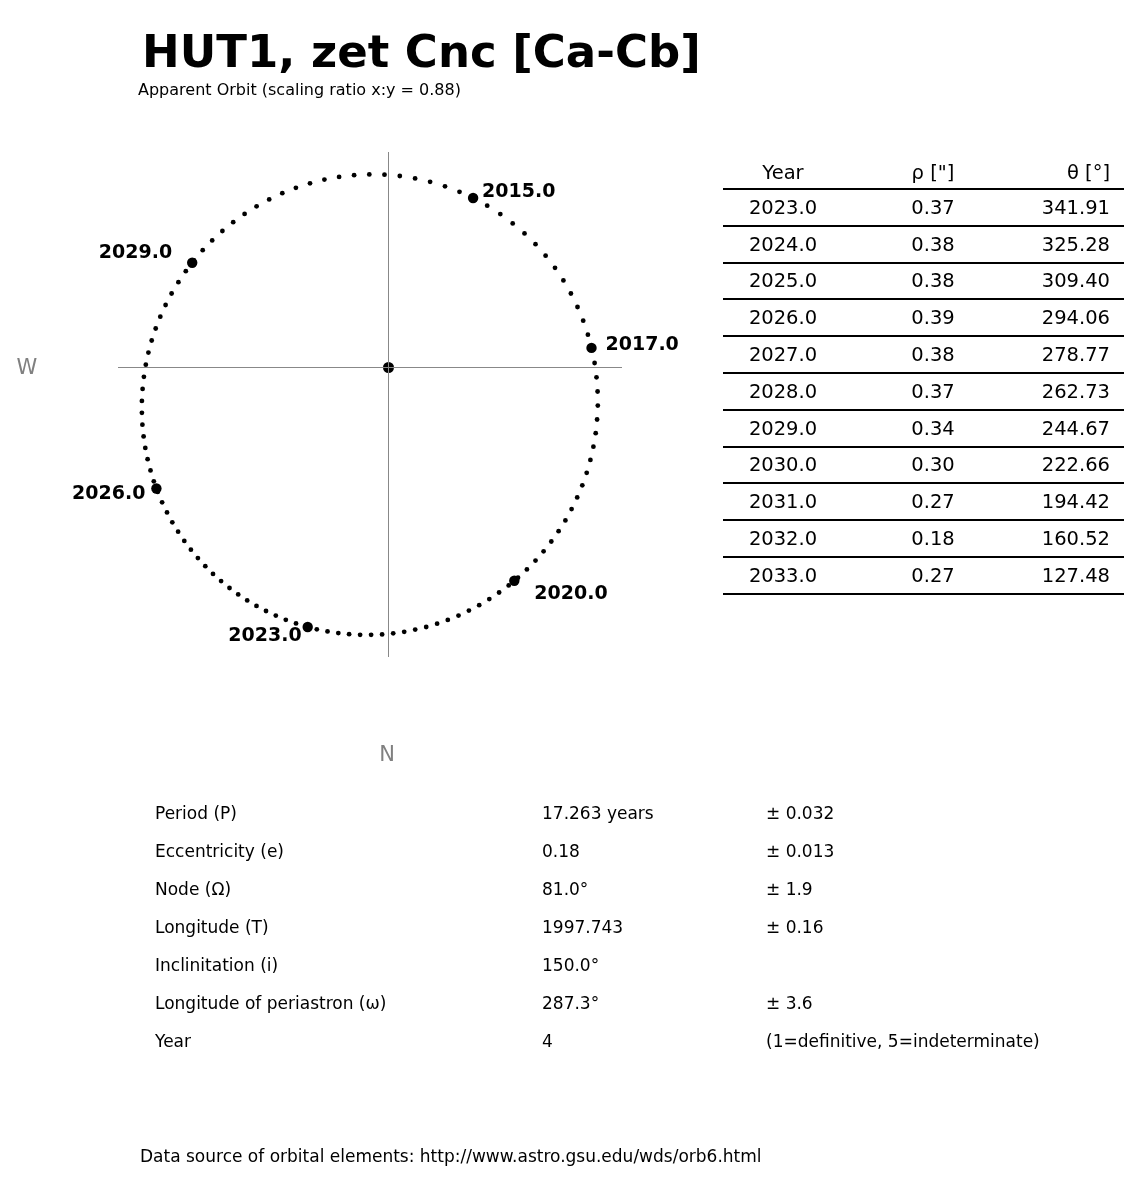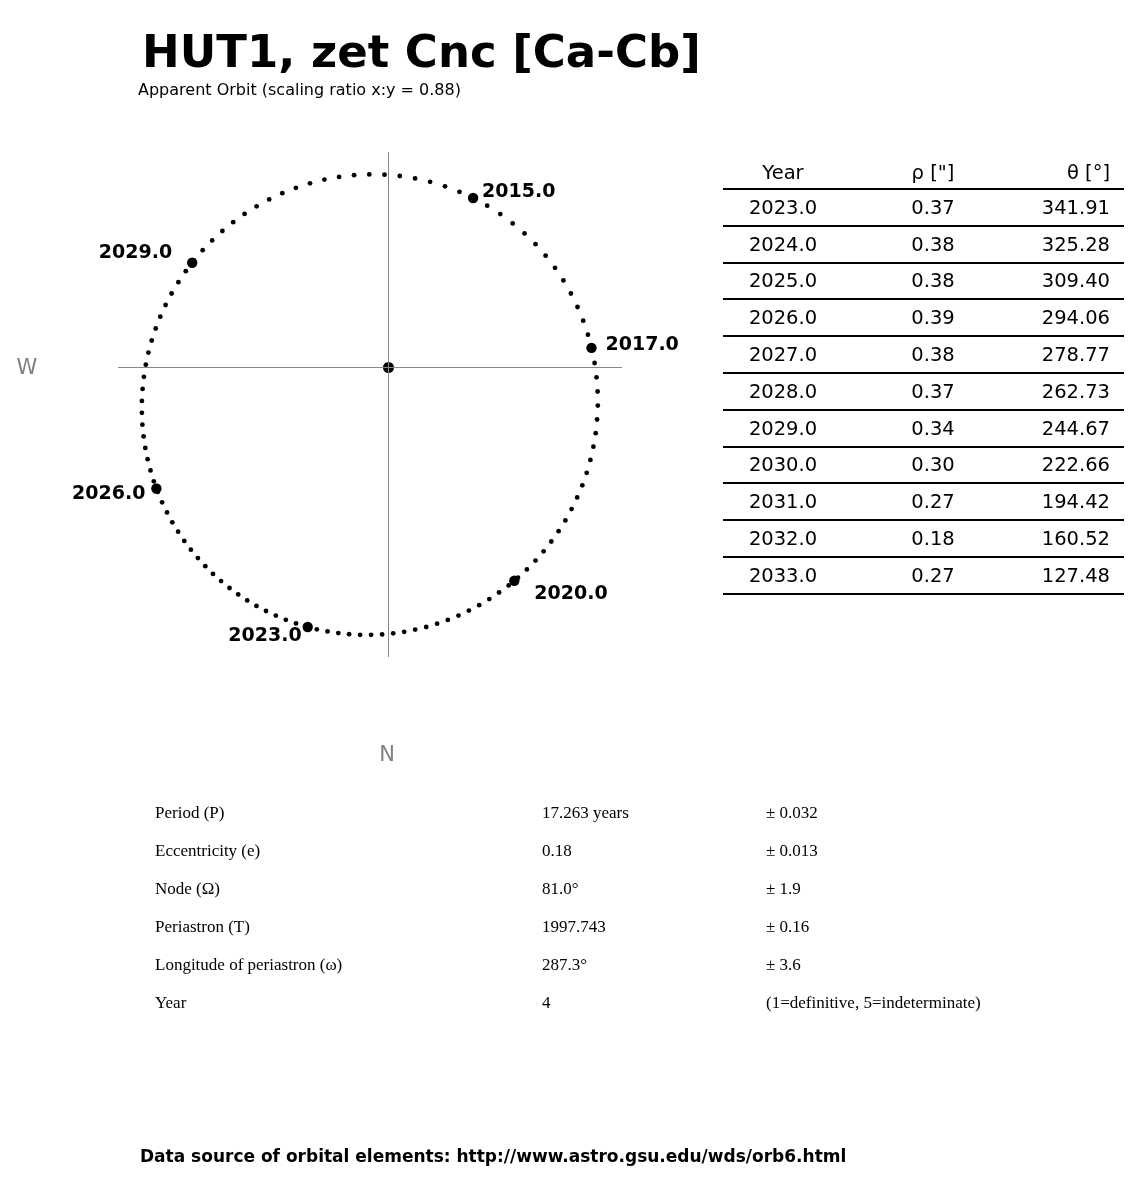--- a/index.html
+++ b/index.html
@@ -14,26 +14,26 @@
   
   #ephem{left:723px;top:156px;width:401px;}
   .ephem-row{display:flex;height:36.8px;border-bottom:2px solid #000;box-sizing:border-box;}
   .ephem-header{height:34px;border-bottom:2px solid #000;}
   .cell{display:flex;align-items:center;font-size:19.5px;white-space:nowrap;}
   .c0{width:120px;justify-content:center;}
   .c1{width:180px;justify-content:center;}
   .c2{width:101px;justify-content:flex-end;padding-right:14px;box-sizing:border-box;}
   
   #elements{left:155px;top:794px;width:940px;}
-  .elem-row{position:relative;height:38px;font-family:Liberation Serif, serif;}
+  .elem-row{position:relative;height:38px;}
   .elem-row span{position:absolute;top:50%;transform:translateY(-50%);font-size:17px;white-space:nowrap;}
   .elem-label{left:0;}
   .elem-value{left:387px;}
   .elem-error{left:611px;}
-  #footer{left:140px;top:1146px;font-size:17px;font-weight:bold;white-space:nowrap;}
+  #footer{left:140px;top:1146px;font-size:17px;font-weight:normal;white-space:nowrap;}
 </style>
 </head>
 <body>
 
 <div class="abs" id="title">HUT1, zet Cnc [Ca-Cb]</div>
 <div class="abs" id="subtitle">Apparent Orbit (scaling ratio x:y = 0.88)</div>
 
 <svg class="abs" id="plot-svg" width="700" height="650" viewBox="0 140 700 650" xmlns="http://www.w3.org/2000/svg">
     <circle cx="388.5" cy="367.5" r="5.5" fill="#000"></circle>
     <line x1="118" y1="367.5" x2="622" y2="367.5" stroke="#888888" stroke-width="1"></line>
@@ -239,23 +239,28 @@
       <span class="elem-label">Eccentricity (e)</span>
       <span class="elem-value">0.18</span>
       <span class="elem-error">± 0.013</span>
     </div>
     <div class="elem-row">
       <span class="elem-label">Node (Ω)</span>
       <span class="elem-value">81.0°</span>
       <span class="elem-error">± 1.9</span>
     </div>
     <div class="elem-row">
-      <span class="elem-label">Periastron (T)</span>
+      <span class="elem-label">Longitude (T)</span>
       <span class="elem-value">1997.743</span>
       <span class="elem-error">± 0.16</span>
+    </div>
+    <div class="elem-row">
+      <span class="elem-label">Inclinitation (i)</span>
+      <span class="elem-value">150.0°</span>
+      <span class="elem-error"></span>
     </div>
     <div class="elem-row">
       <span class="elem-label">Longitude of periastron (ω)</span>
       <span class="elem-value">287.3°</span>
       <span class="elem-error">± 3.6</span>
     </div>
     <div class="elem-row">
       <span class="elem-label">Year</span>
       <span class="elem-value">4</span>
       <span class="elem-error">(1=definitive, 5=indeterminate)</span>

